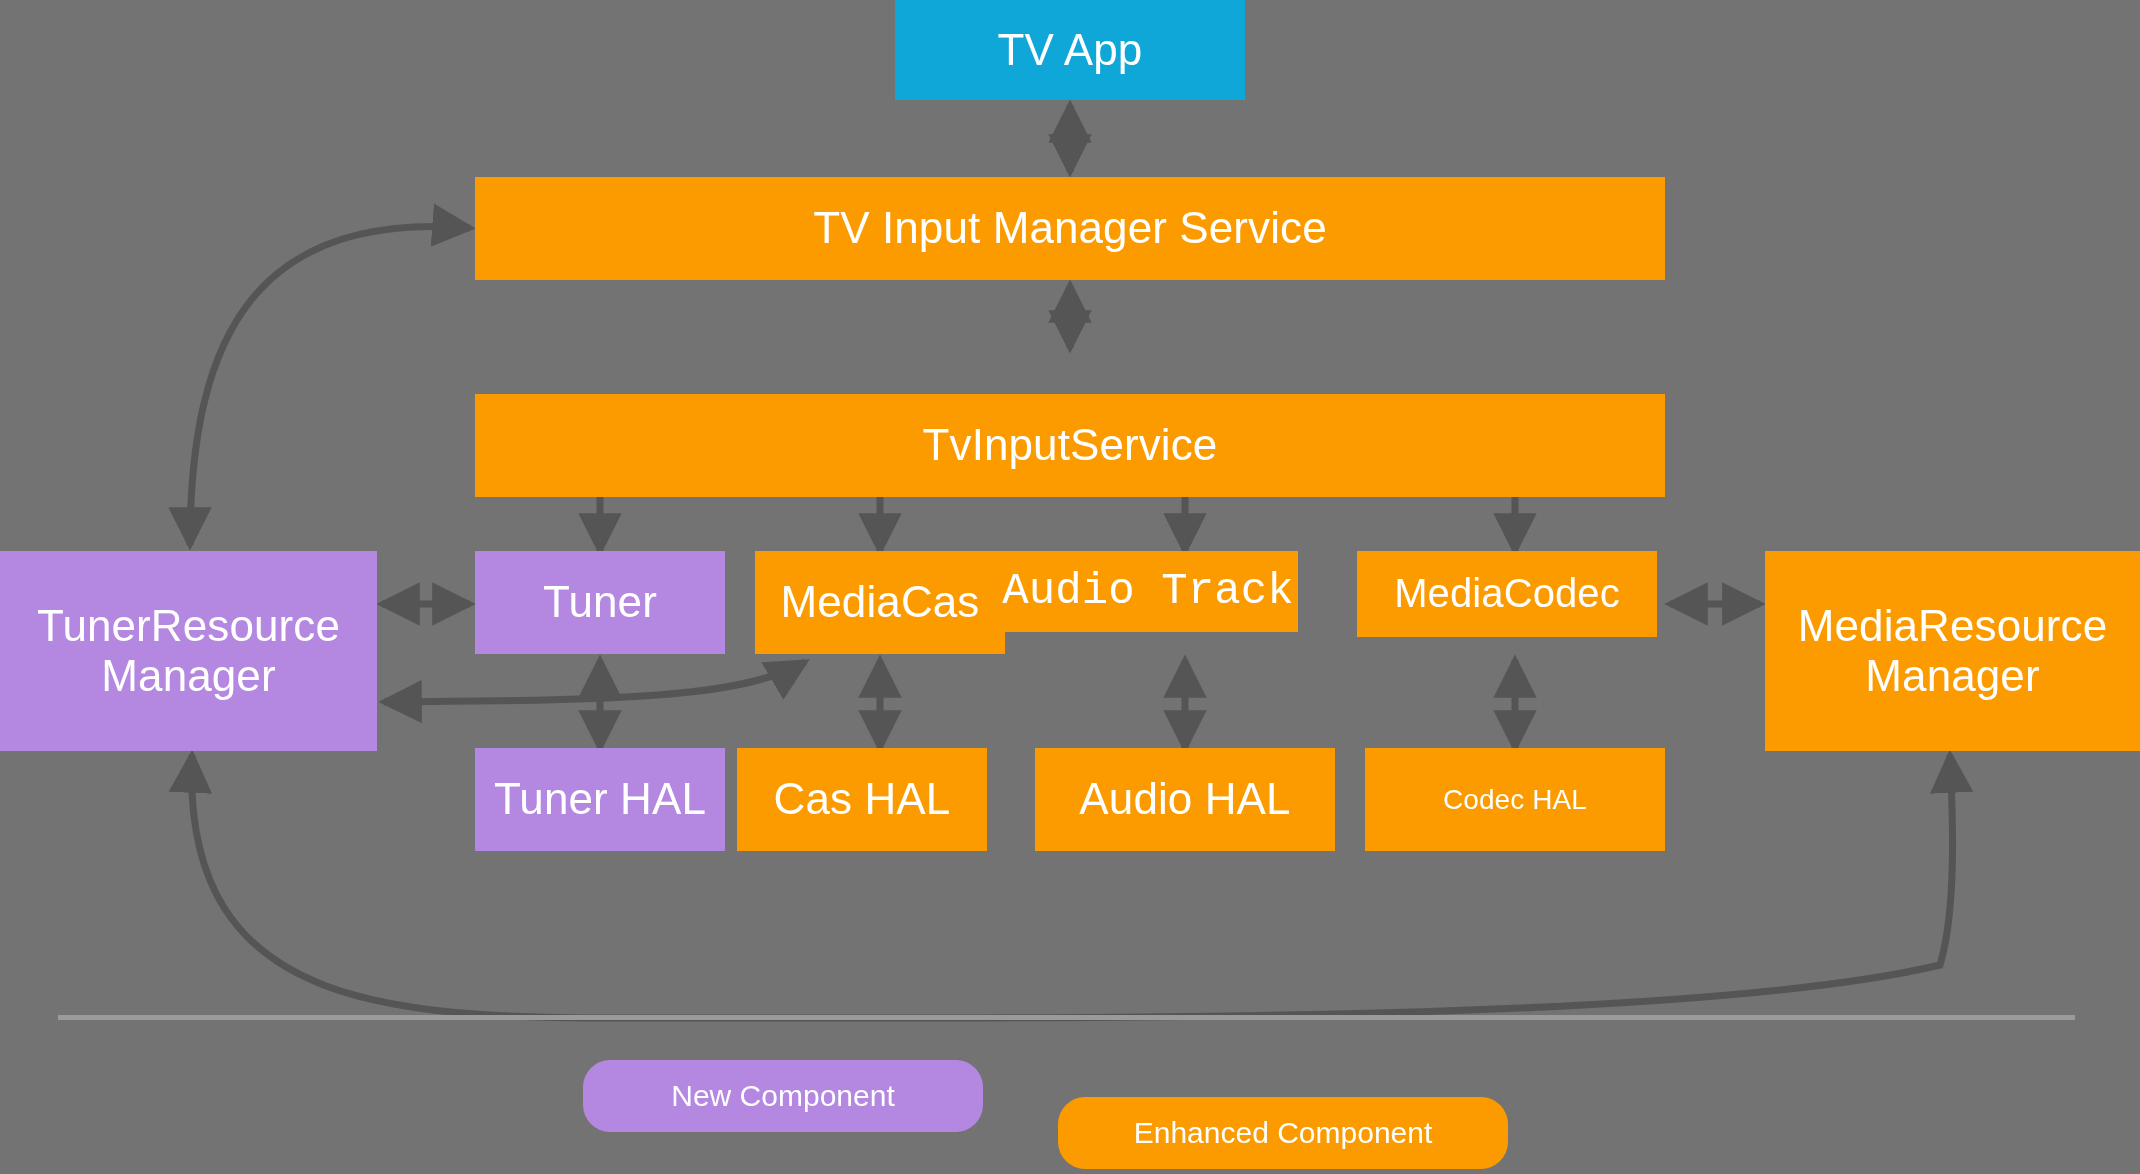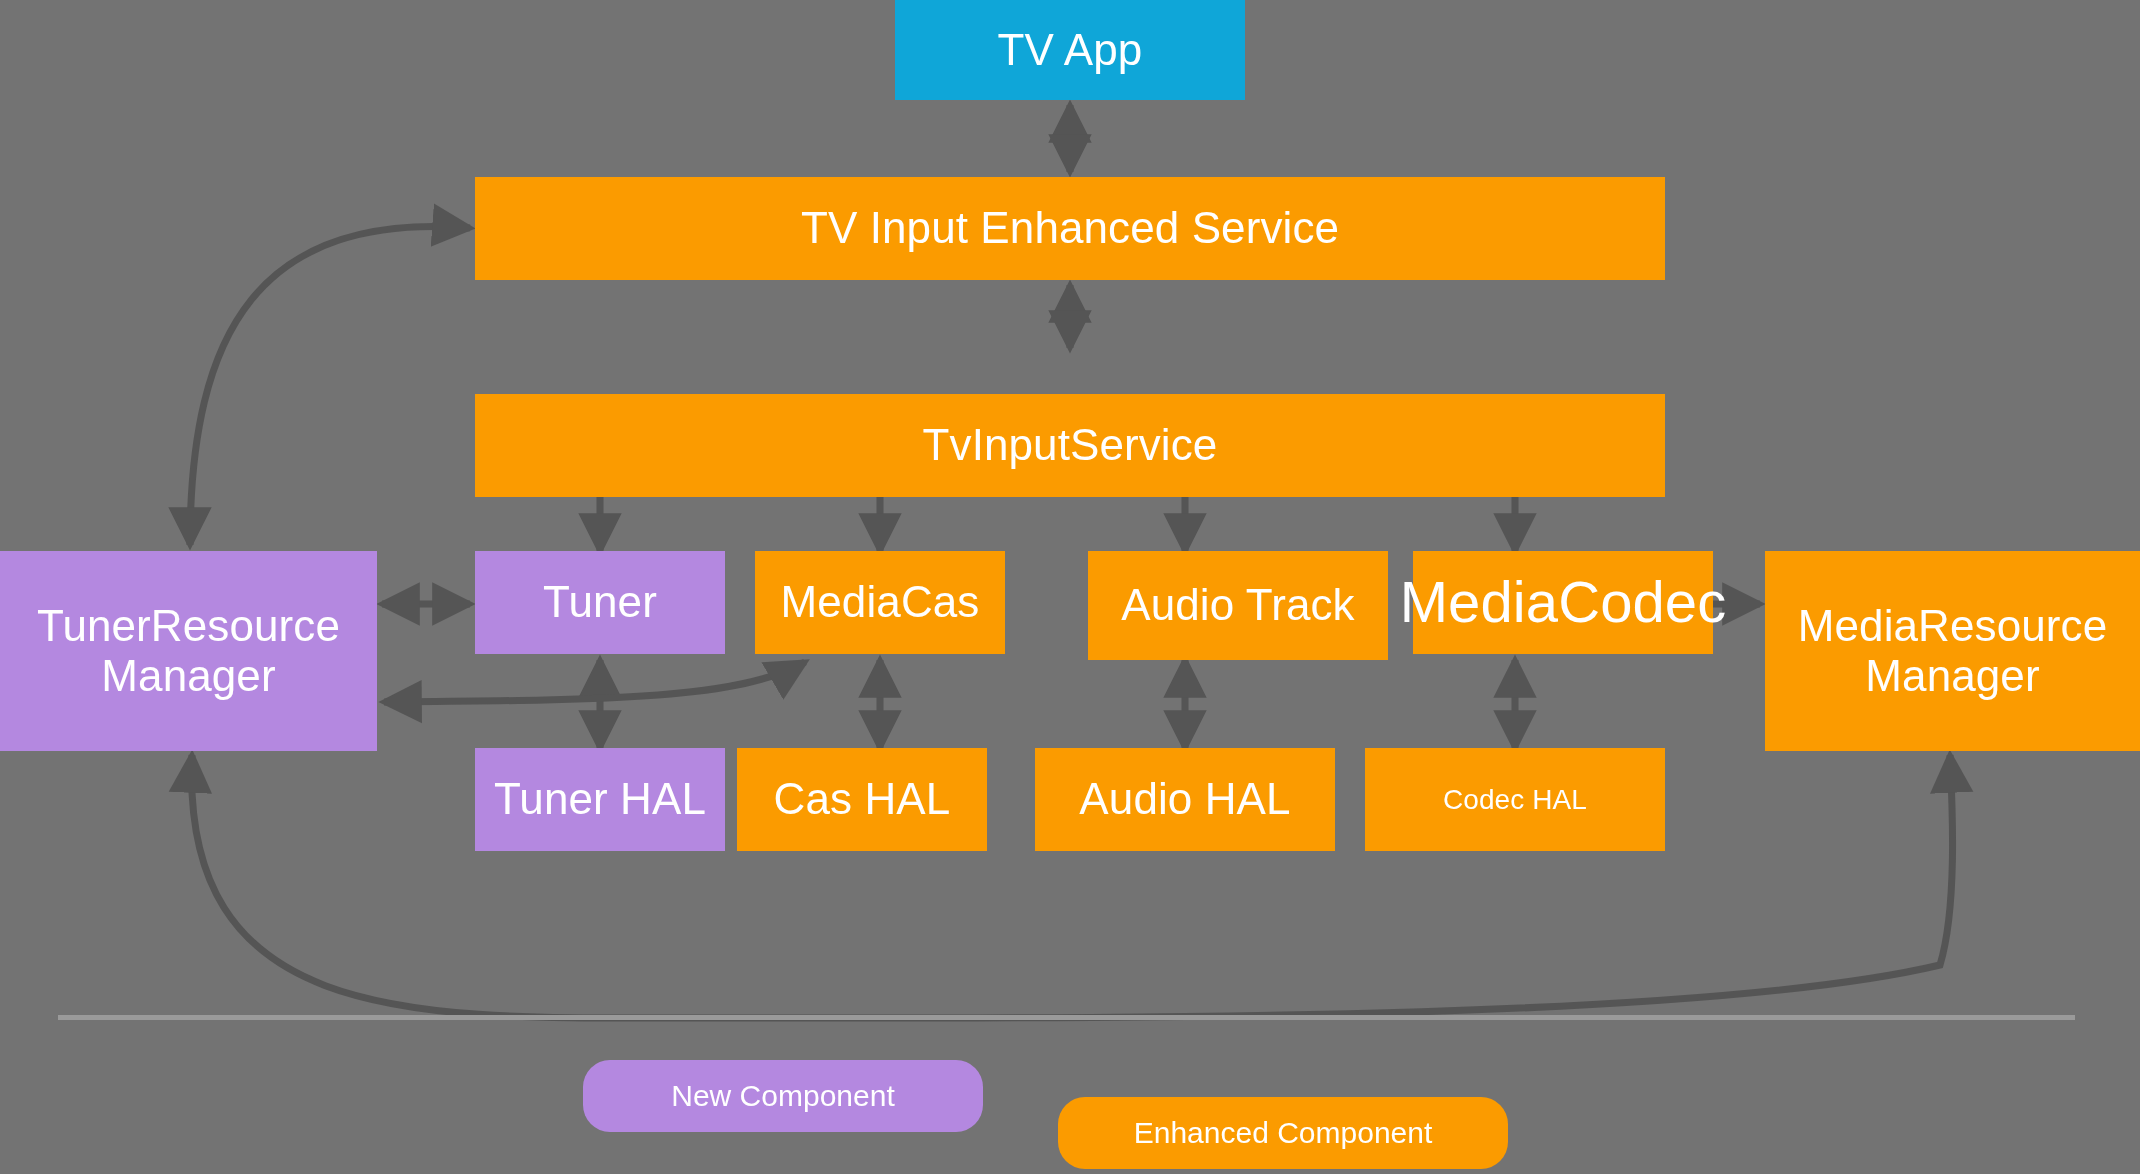--- a/index.html
+++ b/index.html
@@ -99,34 +99,34 @@
       <path d="M 190,545 C 190,330 260,212 470,228"></path>
 
       <path d="M 384,702 C 600,700 740,700 805,662"></path>
 
       <path d="M 192,755 C 180,1030 420,1018 700,1018 C 1100,1018 1700,1022 1940,965 C 1958,905 1952,800 1950,755"></path>
     </g>
   </svg>
 
   <div class="node fill-cyan" style="left:895px; top:0px; width:350px; height:100px; font-size:44px;">TV App</div>
 
-  <div class="node fill-orange" style="left:475px; top:177px; width:1190px; height:103px; font-size:44px;">TV Input Enhanced Service</div>
+  <div class="node fill-orange" style="left:475px; top:177px; width:1190px; height:103px; font-size:44px;">TV Input Manager Service</div>
 
   <div class="node fill-orange" style="left:475px; top:352px; width:1190px; height:103px; font-size:44px;margin-top:42px;">TvInputService</div>
 
   <div class="node fill-purple" style="left:0px; top:551px; width:377px; height:200px; font-size:44px;">TunerResource
 Manager</div>
 
   <div class="node fill-purple" style="left:475px; top:551px; width:250px; height:103px; font-size:44px;">Tuner</div>
 
   <div class="node fill-orange" style="left:755px; top:551px; width:250px; height:103px; font-size:44px;">MediaCas</div>
 
-  <div class="node fill-orange" style="left:1088px; top:551px; width:300px; height:109px; font-size:44px;">Audio Track</div>
+  <div class="node fill-orange" style="left:998px; top:551px; width:300px; height:81px; font-size:44px;font-family:Liberation Mono, monospace;">Audio Track</div>
 
-  <div class="node fill-orange" style="left:1413px; top:551px; width:300px; height:103px; font-size:58px;">MediaCodec</div>
+  <div class="node fill-orange" style="left:1357px; top:551px; width:300px; height:86px; font-size:40px;">MediaCodec</div>
 
   <div class="node fill-orange" style="left:1765px; top:551px; width:375px; height:200px; font-size:44px;">MediaResource
 Manager</div>
 
   <div class="node fill-purple" style="left:475px; top:748px; width:250px; height:103px; font-size:44px;">Tuner HAL</div>
 
   <div class="node fill-orange" style="left:737px; top:748px; width:250px; height:103px; font-size:44px;">Cas HAL</div>
 
   <div class="node fill-orange" style="left:1035px; top:748px; width:300px; height:103px; font-size:44px;">Audio HAL</div>
 

